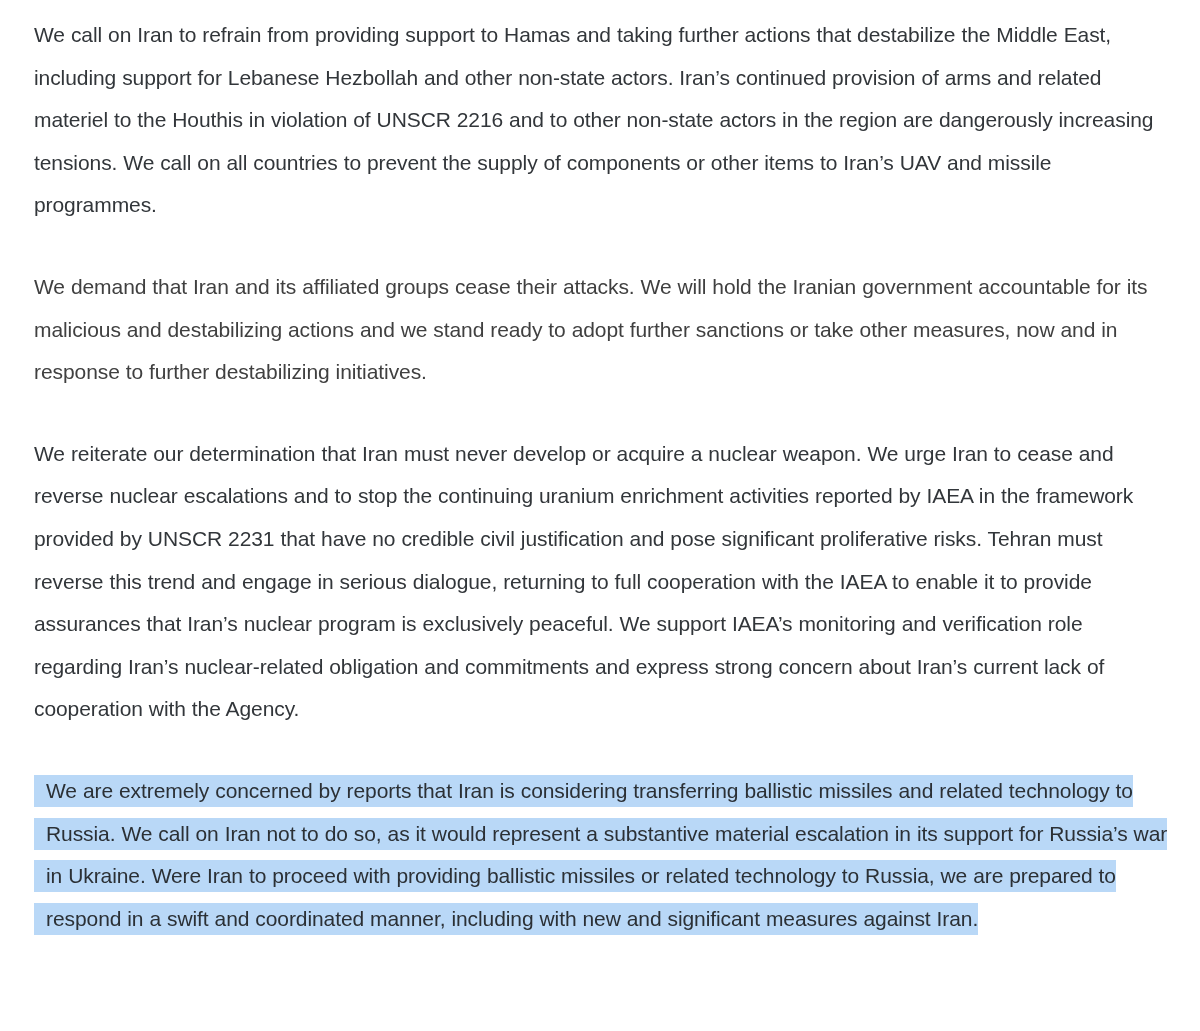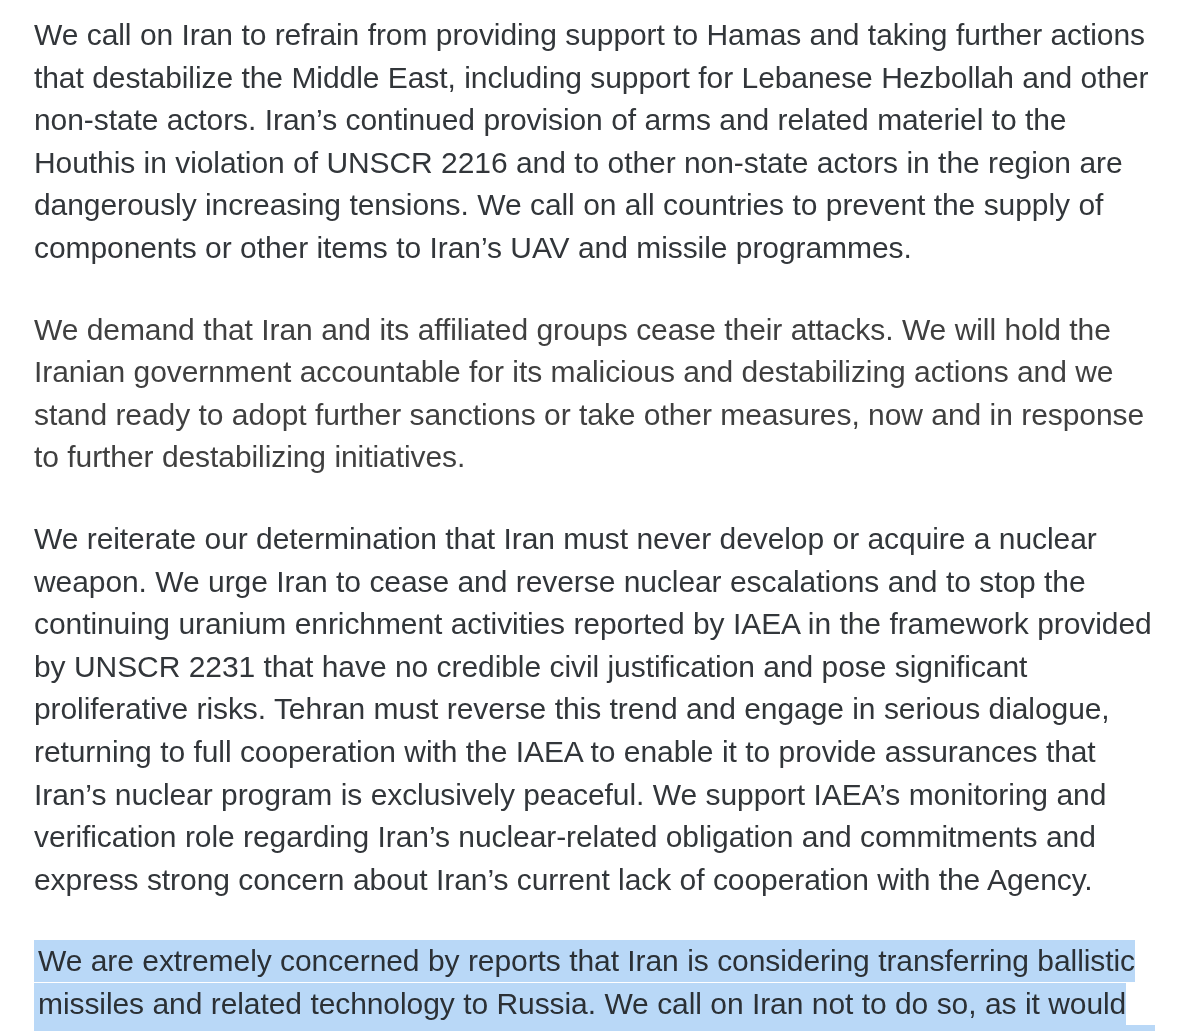--- a/index.html
+++ b/index.html
@@ -16,37 +16,37 @@
   #page {
     position: relative;
     width: 1200px;
     height: 1031px;
     background: #ffffff;
     box-sizing: border-box;
     padding: 14px 28px 0 34px;
   }
   .para {
     margin: 0 0 39px 0;
-    font-size: 30px;
+    font-size: 21px;
     line-height: 42.6px;
     color: #32363a;
     letter-spacing: -0.08px;
     word-spacing: 0.2px;
     text-align: left;
     max-width: 1142px;
   }
   .para:last-child {
     margin-bottom: 0;
   }
   .para .hl {
     background-color: #b9d8f7;
     
     box-decoration-break: clone;
     -webkit-box-decoration-break: clone;
-    padding: 4px 0 5px 4px;
+    padding: 4px 0 5px 12px;
     color: #2b3035;
   }
   .para.selected {
     position: relative;
   }
 </style>
 </head>
 <body>
 
 <div id="page" style="background: rgb(255, 255, 255);">

